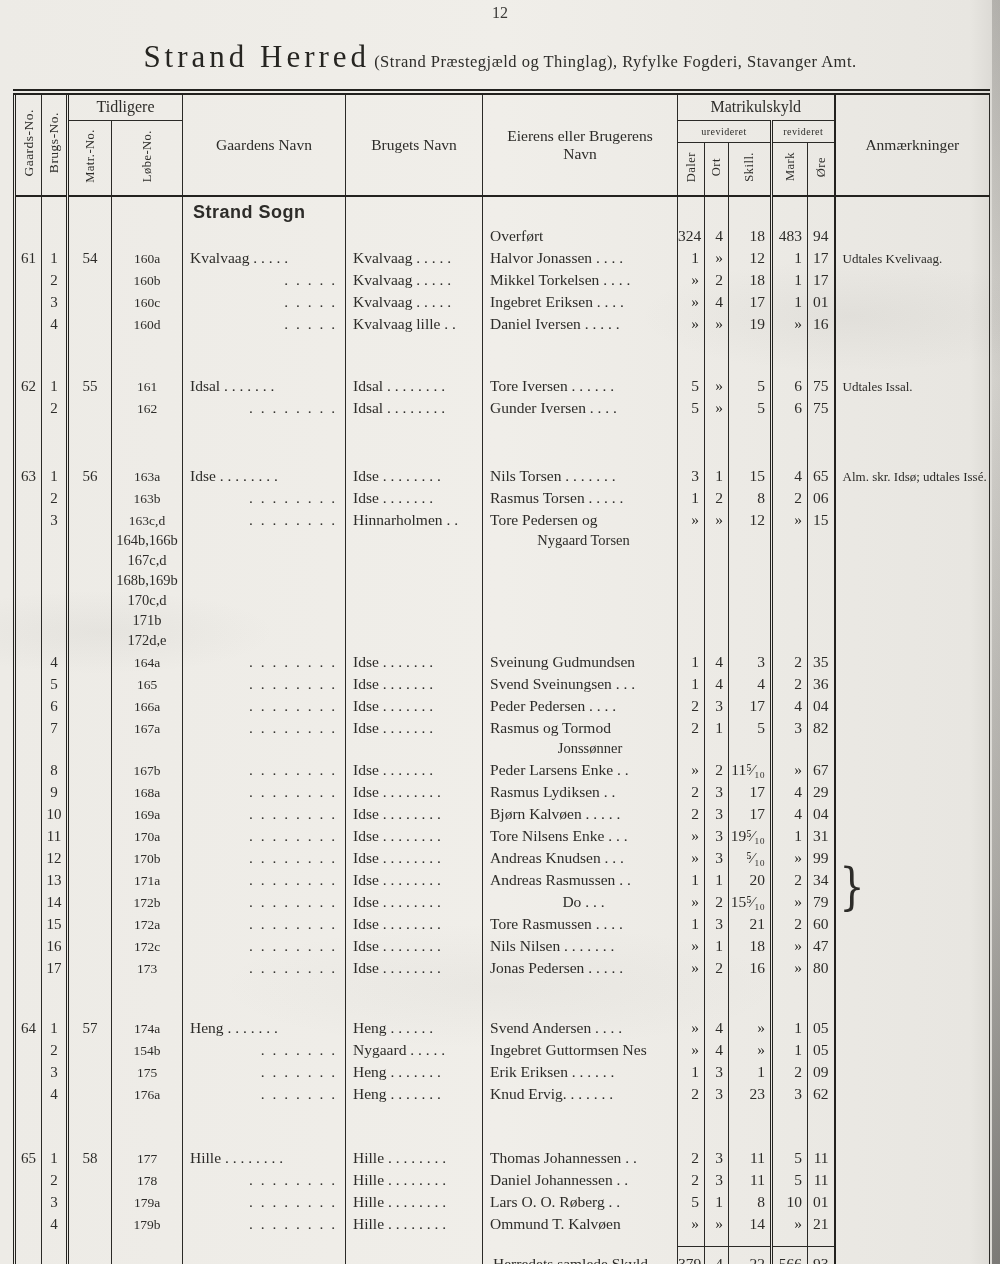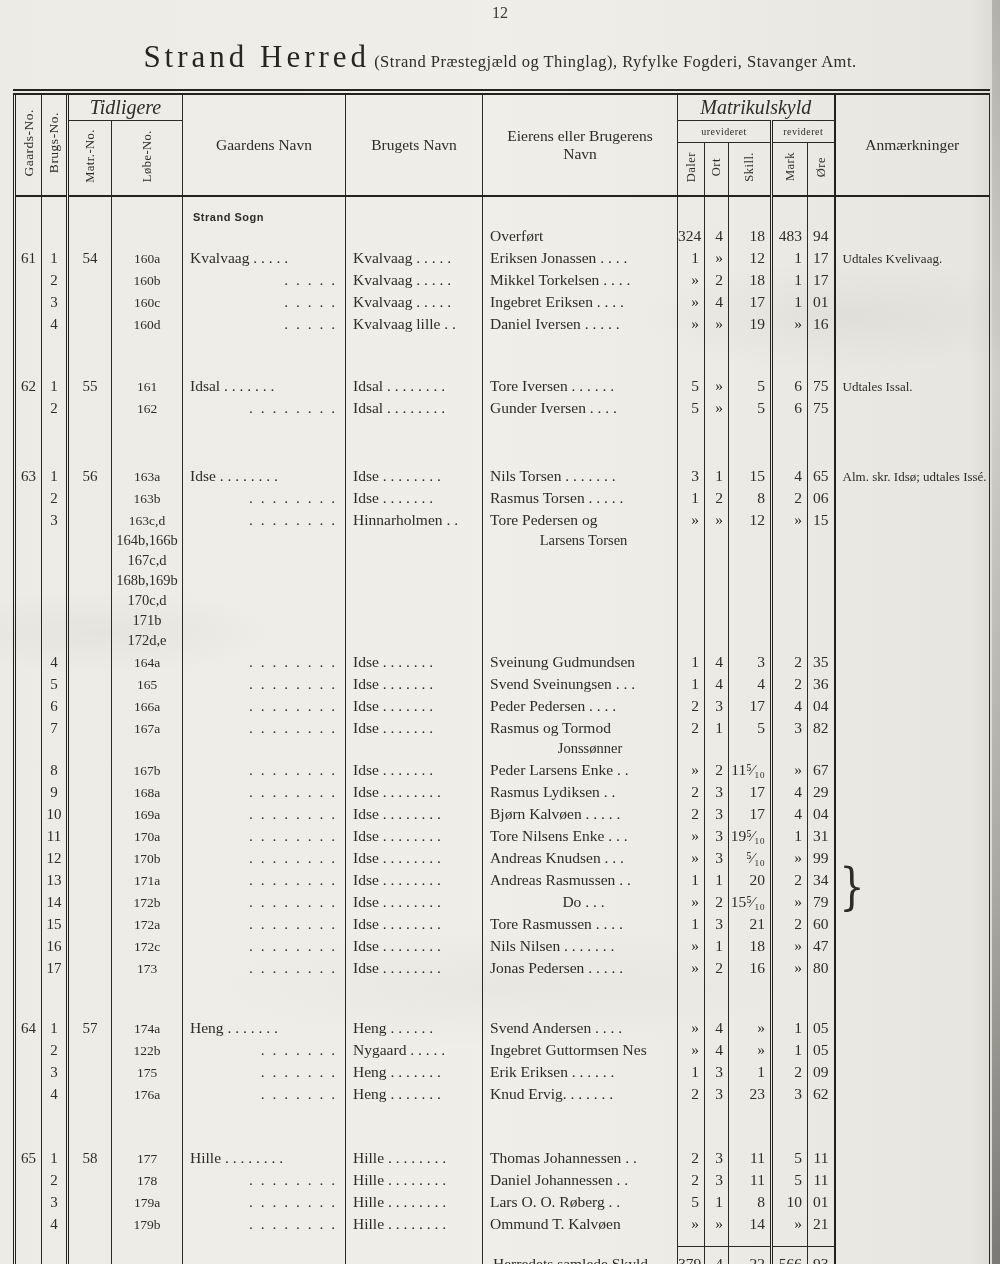--- a/index.html
+++ b/index.html
@@ -53,21 +53,21 @@
   th, td {
     border-right: 1px solid #2b2a27;
     padding: 0;
     overflow: hidden;
     font-weight: normal;
   }
   th.dl, td.dl { border-left: 3px double #23221f; }
   th.hl, td.hl { border-left: 2px solid #23221f; }
   thead { border-bottom: 2px solid #23221f; }
   thead th { font-size: 15.5px; color: #2d2c29; }
-  thead .group { border-bottom: 1.4px solid #2b2a27; font-size: 20px; font-style: italic; }
+  thead .group { border-bottom: 1.4px solid #2b2a27; font-size: 16px; }
   thead .subgroup { border-bottom: 1.2px solid #2b2a27; font-size: 10px; letter-spacing: 0.5px; }
   th.vert {
     vertical-align: middle;
     text-align: center;
   }
   th.vert span {
     writing-mode: vertical-rl;
     transform: rotate(180deg);
     font-size: 13.5px;
     letter-spacing: 0.5px;
@@ -89,21 +89,21 @@
   tr.sum-row { height: 30px; }
   td.c-g, td.c-b, td.c-m { text-align: center; font-size: 15px; }
   td.c-l { text-align: center; font-size: 13.5px; margin-top: 44px; }
   td.c-gn, td.c-bn, td.c-en { text-align: left; padding-left: 7px; }
   td.c-gn.dots-only { text-align: right; padding-right: 10px; word-spacing: 4px; color: #34332f; }
   td.c-d, td.c-o, td.c-s, td.c-mk, td.c-ore { text-align: right; padding-right: 5px; font-size: 15.5px; }
   td.c-anm { font-size: 13px; padding-left: 7px; white-space: normal; line-height: 1.12; vertical-align: bottom; position: relative; overflow: visible; margin-top: 40px; }
   tr.section-row td.c-gn {
     font-family: "Liberation Sans", sans-serif;
     font-weight: bold;
-    font-size: 11px;
+    font-size: 18px;
     letter-spacing: 0.5px;
     padding-left: 10px;
   }
   tr.sum-row td.c-en { font-size: 15.5px; padding-left: 10px; }
   tr.sum-row td.c-d, tr.sum-row td.c-o, tr.sum-row td.c-s,
   tr.sum-row td.c-mk, tr.sum-row td.c-ore { border-top: 1.6px solid #2b2a27; }
   span.brace {
     position: absolute;
     left: 0px; top: -8px;
     font-size: 50px;
@@ -218,21 +218,21 @@
           <td class="c-ore">94</td>
           <td class="c-anm hl"></td>
         </tr>
         <tr class="data-row">
           <td class="c-g">61</td>
           <td class="c-b">1</td>
           <td class="c-m dl">54</td>
           <td class="c-l">160a</td>
           <td class="c-gn">Kvalvaag . . . . .</td>
           <td class="c-bn">Kvalvaag . . . . .</td>
-          <td class="c-en">Eriksen Jonassen . . . .</td>
+          <td class="c-en">Halvor Jonassen . . . .</td>
           <td class="c-d">1</td>
           <td class="c-o">»</td>
           <td class="c-s">12</td>
           <td class="c-mk dl">1</td>
           <td class="c-ore">17</td>
           <td class="c-anm hl">Udtales Kvelivaag.</td>
         </tr>
         <tr class="data-row">
           <td class="c-g"></td>
           <td class="c-b">2</td>
@@ -383,21 +383,21 @@
           <td class="c-ore">15</td>
           <td class="c-anm hl"></td>
         </tr>
         <tr class="cont-row">
           <td class="c-g"></td>
           <td class="c-b"></td>
           <td class="c-m dl"></td>
           <td class="c-l">164b,166b</td>
           <td class="c-gn"></td>
           <td class="c-bn"></td>
-          <td class="c-en" style="text-align: center;">Larsens Torsen</td>
+          <td class="c-en" style="text-align: center;">Nygaard Torsen</td>
           <td class="c-d"></td>
           <td class="c-o"></td>
           <td class="c-s"></td>
           <td class="c-mk dl"></td>
           <td class="c-ore"></td>
           <td class="c-anm hl"></td>
         </tr>
         <tr class="cont-row">
           <td class="c-g"></td>
           <td class="c-b"></td>
@@ -727,21 +727,21 @@
           <td class="c-o">4</td>
           <td class="c-s">»</td>
           <td class="c-mk dl">1</td>
           <td class="c-ore">05</td>
           <td class="c-anm hl"></td>
         </tr>
         <tr class="data-row">
           <td class="c-g"></td>
           <td class="c-b">2</td>
           <td class="c-m dl"></td>
-          <td class="c-l">122b</td>
+          <td class="c-l">154b</td>
           <td class="c-gn dots-only">. . . . . . .</td>
           <td class="c-bn">Nygaard . . . . .</td>
           <td class="c-en">Ingebret Guttormsen Nes</td>
           <td class="c-d">»</td>
           <td class="c-o">4</td>
           <td class="c-s">»</td>
           <td class="c-mk dl">1</td>
           <td class="c-ore">05</td>
           <td class="c-anm hl"></td>
         </tr>

